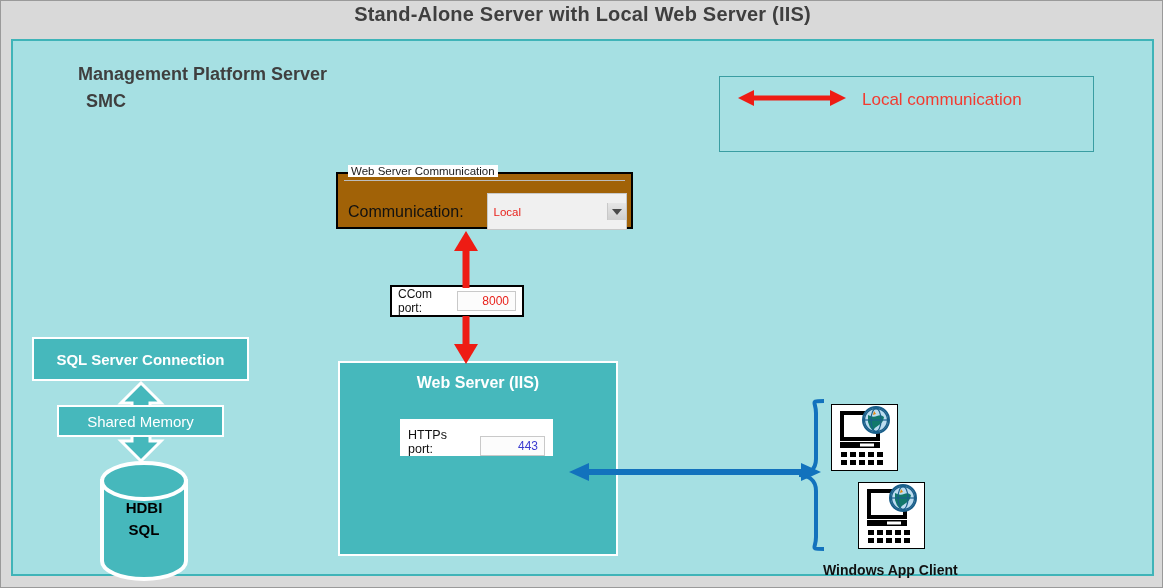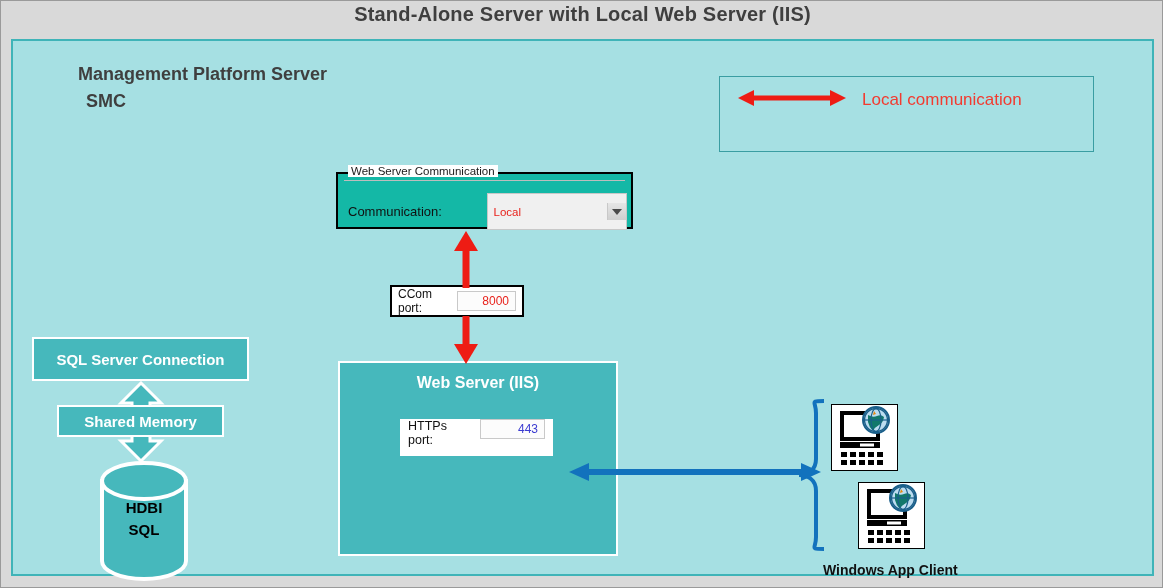--- a/index.html
+++ b/index.html
@@ -68,21 +68,21 @@
     white-space: nowrap;
   }
   .legend-label.red { color: #f23b30; }
   .legend-label.blue { color: #1272bd; }
 
   
   .gbox {
     position: absolute;
     left: 323px; top: 131px;
     width: 297px; height: 57px;
-    background: #14b8a6;
+    background: #a16207;
     border: 2px solid #000000;
   }
   .gbox-inner {
     position: absolute;
     left: 6px; top: 6px; right: 6px; bottom: 5px;
     border-top: 1px solid #bdbdbd;
   }
   .gbox-legend {
     position: absolute;
     left: 10px; top: -9px;
@@ -91,21 +91,21 @@
     font-size: 11.5px;
     color: #1a1a1a;
     white-space: nowrap;
   }
   .gbox-row {
     position: absolute;
     left: 10px; top: 19px; right: 4px;
     display: flex; align-items: center;
   }
   .gbox-row .fieldlabel {
-    font-size: 13px; color: #111;
+    font-size: 16px; color: #111;
     width: 142px;
   }
   .combo {
     position: relative;
     width: 142px; height: 37px;
     background: #f0f0f0;
     border: 1px solid #c8c8c8;
     display: flex; align-items: center;
   }
   .combo .val {
@@ -161,21 +161,21 @@
     top: 11px; left: 0; width: 100%;
     text-align: center;
     font-size: 16px; font-weight: bold;
     color: #ffffff;
   }
   .https {
     position: absolute;
     left: 60px; top: 56px;
     width: 153px; height: 37px;
     background: #ffffff;
-    display: flex; align-items: flex-start;
+    display: flex; align-items: flex-end;
     padding: 0 8px;
   }
   .https .fieldlabel { font-size: 12.5px; color: #111; }
   .https .txtfield { width: 66px; margin-left: 6px; color: #3b3bd0; }
 
   
   .sqlconn {
     position: absolute;
     left: 19px; top: 296px;
     width: 217px; height: 44px;
@@ -184,21 +184,21 @@
     display: flex; align-items: center; justify-content: center;
     font-size: 15px; font-weight: bold; color: #ffffff;
   }
   .sharedmem {
     position: absolute;
     left: 44px; top: 364px;
     width: 167px; height: 32px;
     background: #46b8bc;
     border: 2px solid #ffffff;
     display: flex; align-items: center; justify-content: center;
-    font-size: 15px; font-weight: bold; color: #ffffff;
+    font-size: 15px; font-weight: normal; color: #ffffff;
     z-index: 3;
   }
   .dbl-arrow-v {
     position: absolute;
     left: 104px; top: 340px;
     width: 48px; height: 82px;
     z-index: 2;
   }
   .cylinder {
     position: absolute;

